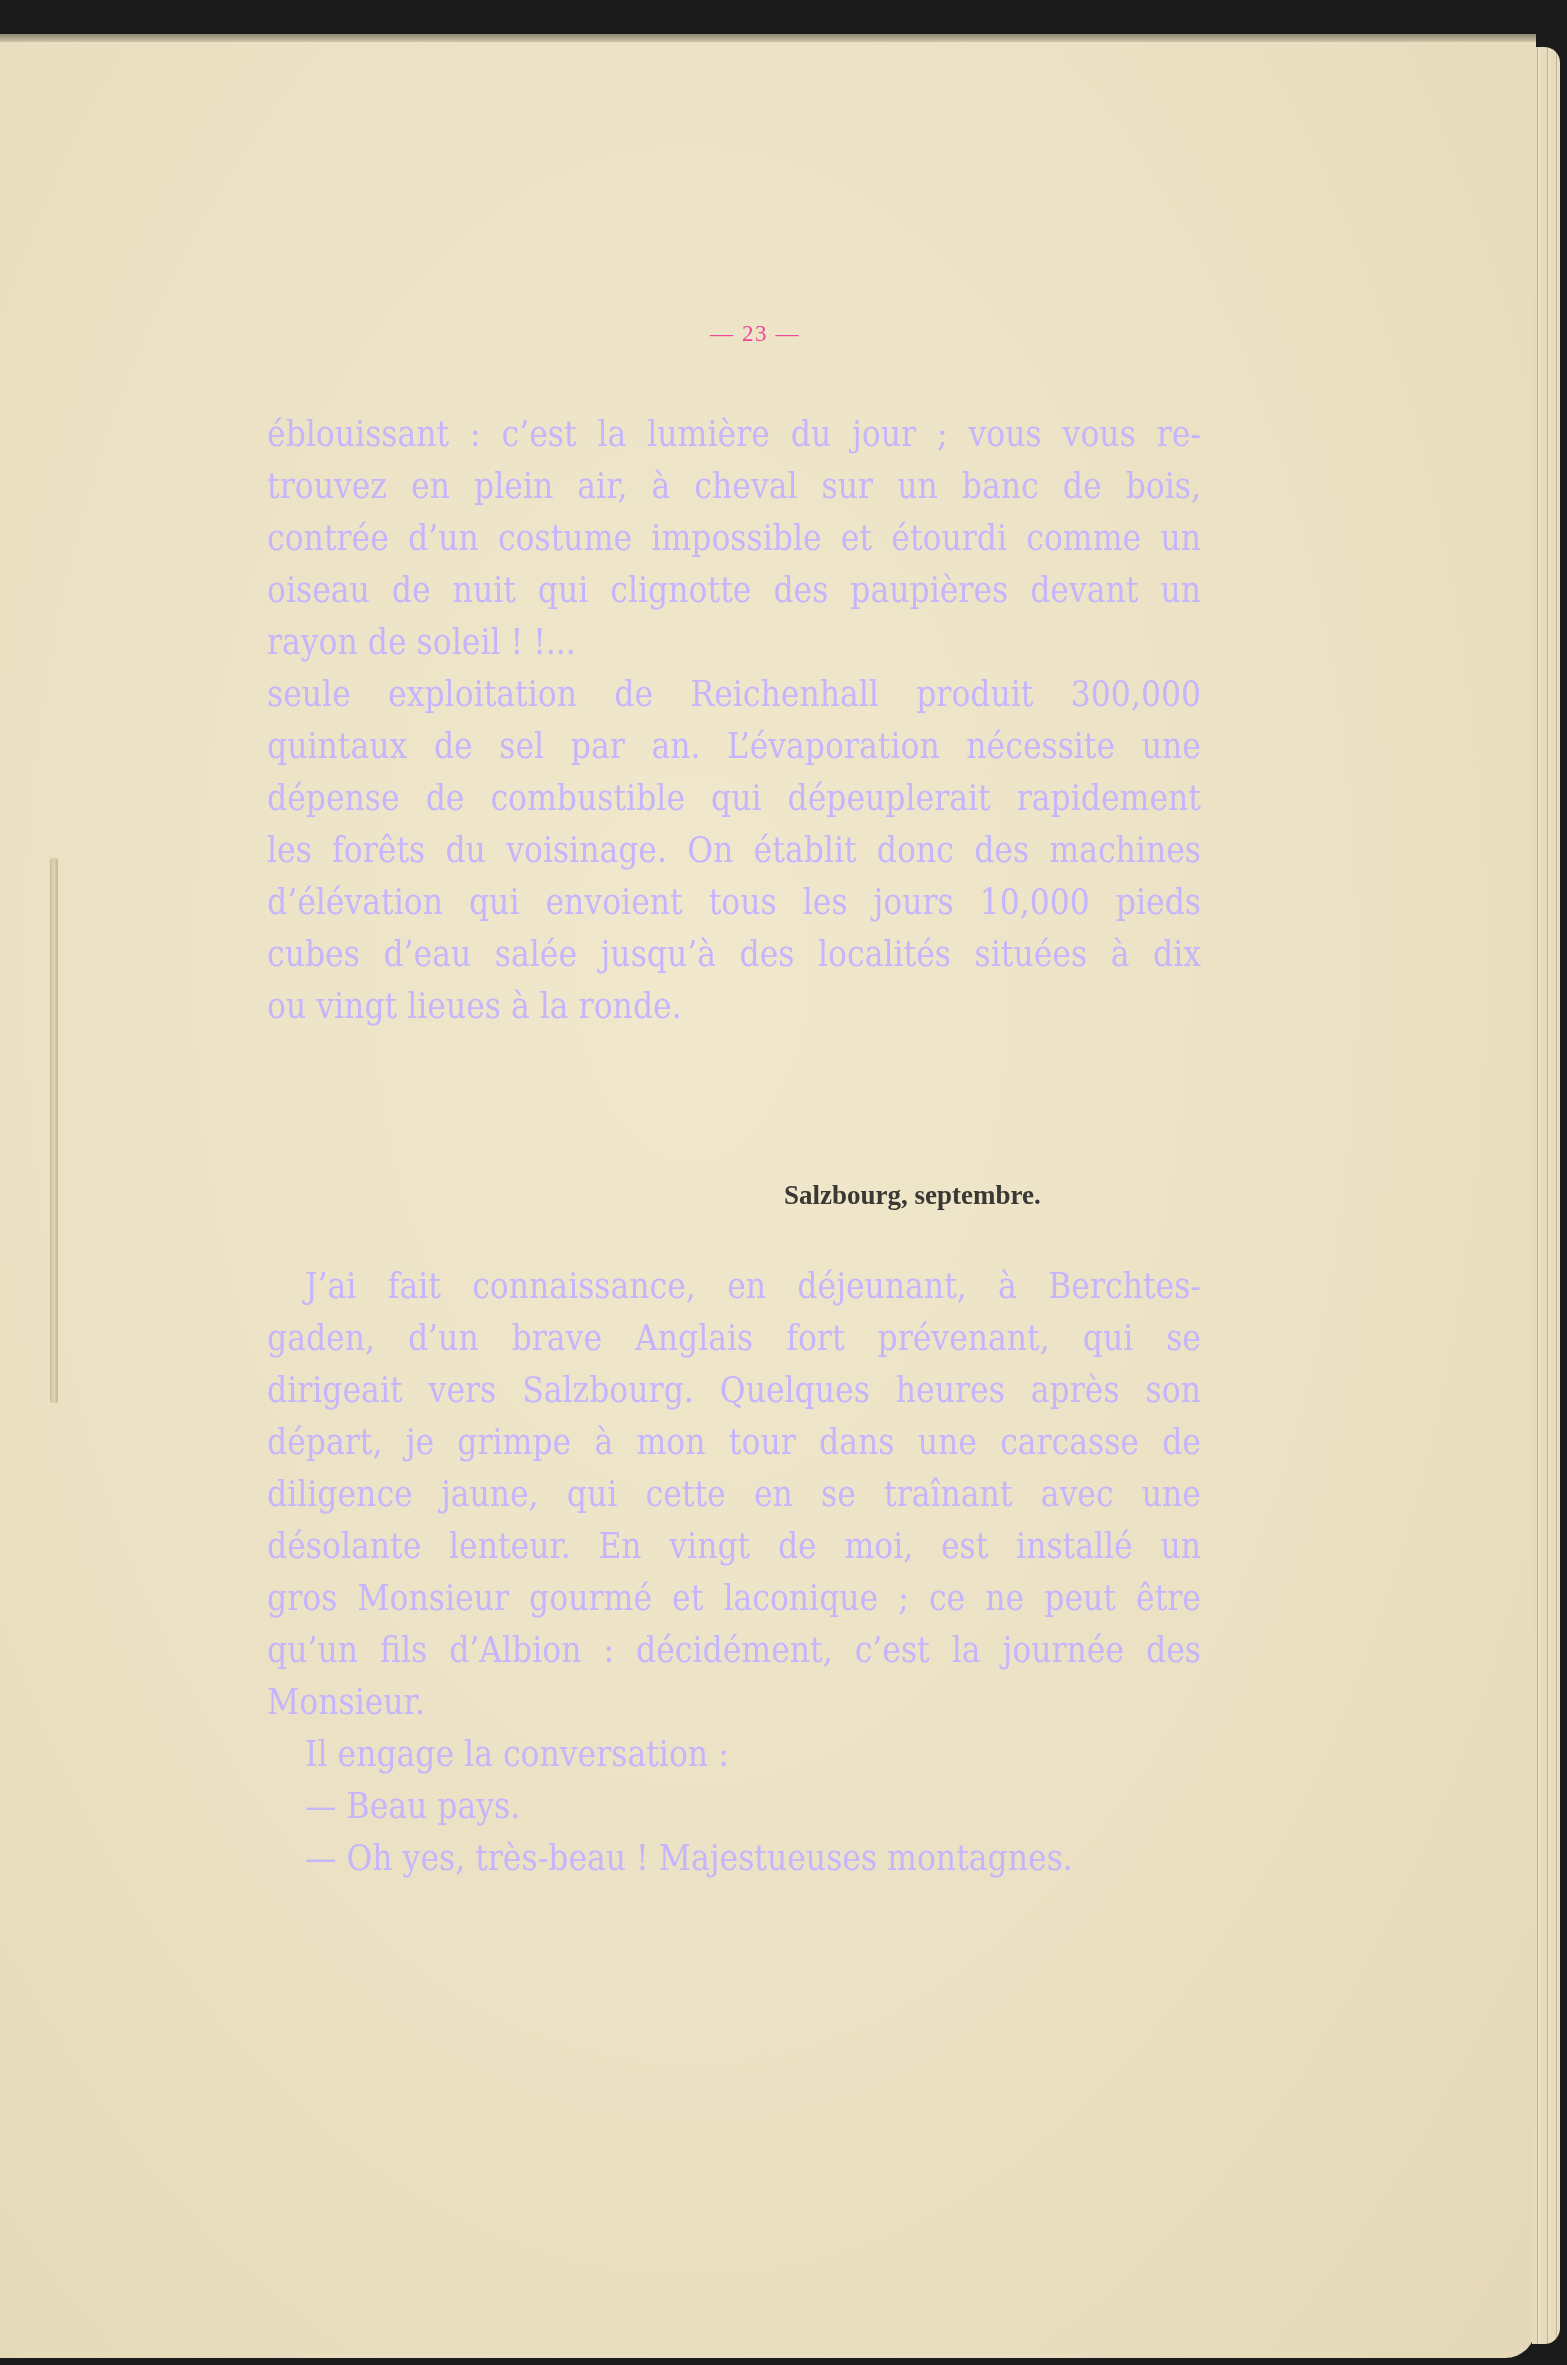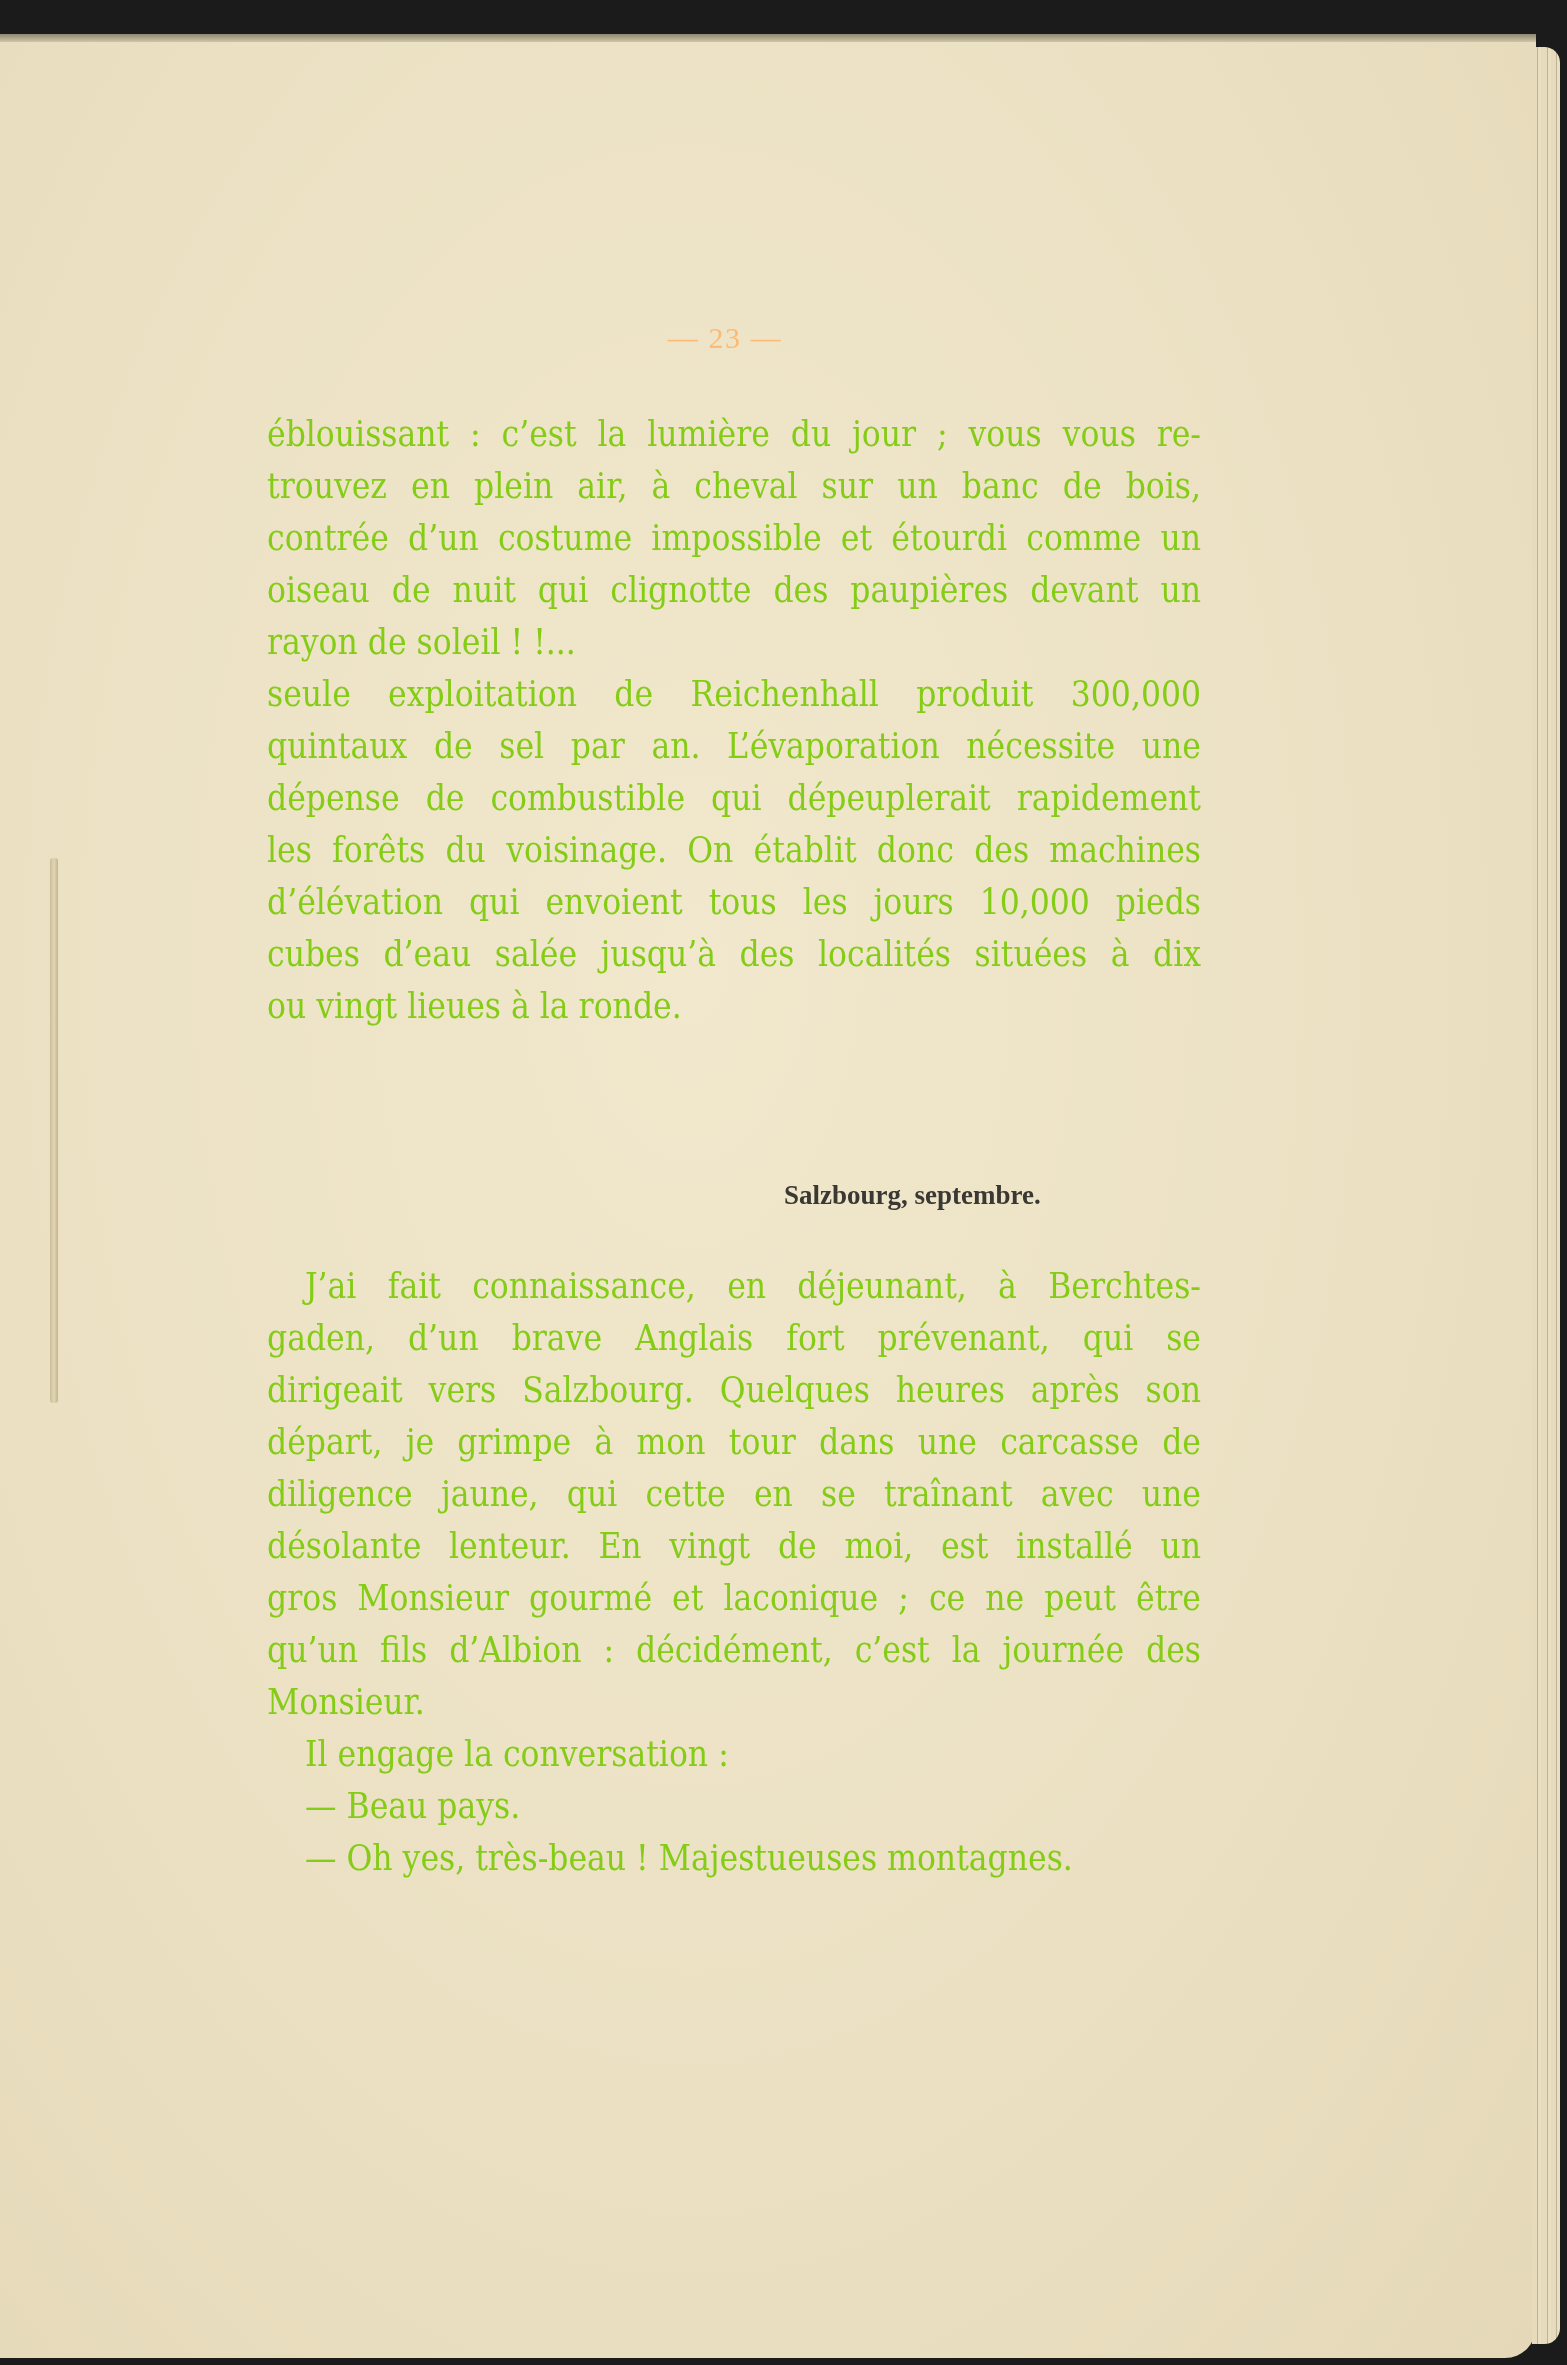--- a/index.html
+++ b/index.html
@@ -23,25 +23,25 @@
     background: repeating-linear-gradient(90deg, #e6dcbd 0 5.5px, #bdb497 5.5px 6.3px, #e9dfc1 6.3px 9.4px);
     border-radius: 0 15.7px 15.7px 0;
   }
   .stitch {
     position: absolute; left: 50px; top: 858px; width: 7.8px; height: 545px;
     background: linear-gradient(90deg, #cbbd9a, #e2d6b4, #c2b48f);
     border-radius: 3.1px;
   }
   .page-number {
     position: absolute; left: 0; width: 1450px; top: 321px;
-    text-align: center; font-size: 30px; color: #fdba74; letter-spacing: 1.6px;
+    text-align: center; font-size: 23px; color: #ec4899; letter-spacing: 1.6px; padding-left: 30px;
   }
   .text-block {
     position: absolute; left: 267px; top: 408px; width: 934px;
-    color: #84cc16; font-size: 35px; line-height: 52px;
+    color: #c4b5fd; font-size: 35px; line-height: 52px;
     font-family: "DejaVu Serif", "Liberation Serif", serif;
     font-stretch: condensed;
   }
   .line { display: block; white-space: nowrap; text-align: justify; text-align-last: justify; height: 52px; }
   .line.last { text-align-last: left; }
   .line.indent { padding-left: 38px; }
   .dateline {
     position: absolute; left: 784px; width: 349px; top: 1180px;
     text-align: left; font-size: 27px; font-weight: bold; color: #3a3833;
     font-family: "Liberation Serif", "DejaVu Serif", serif;

